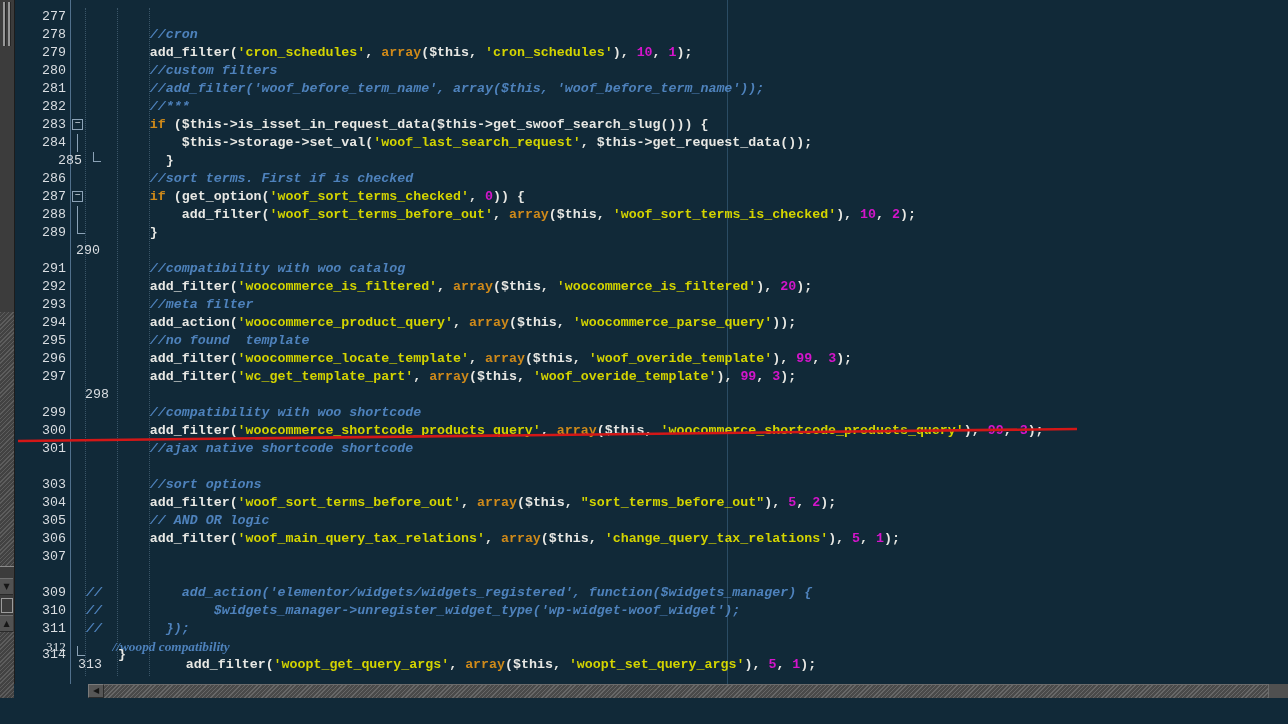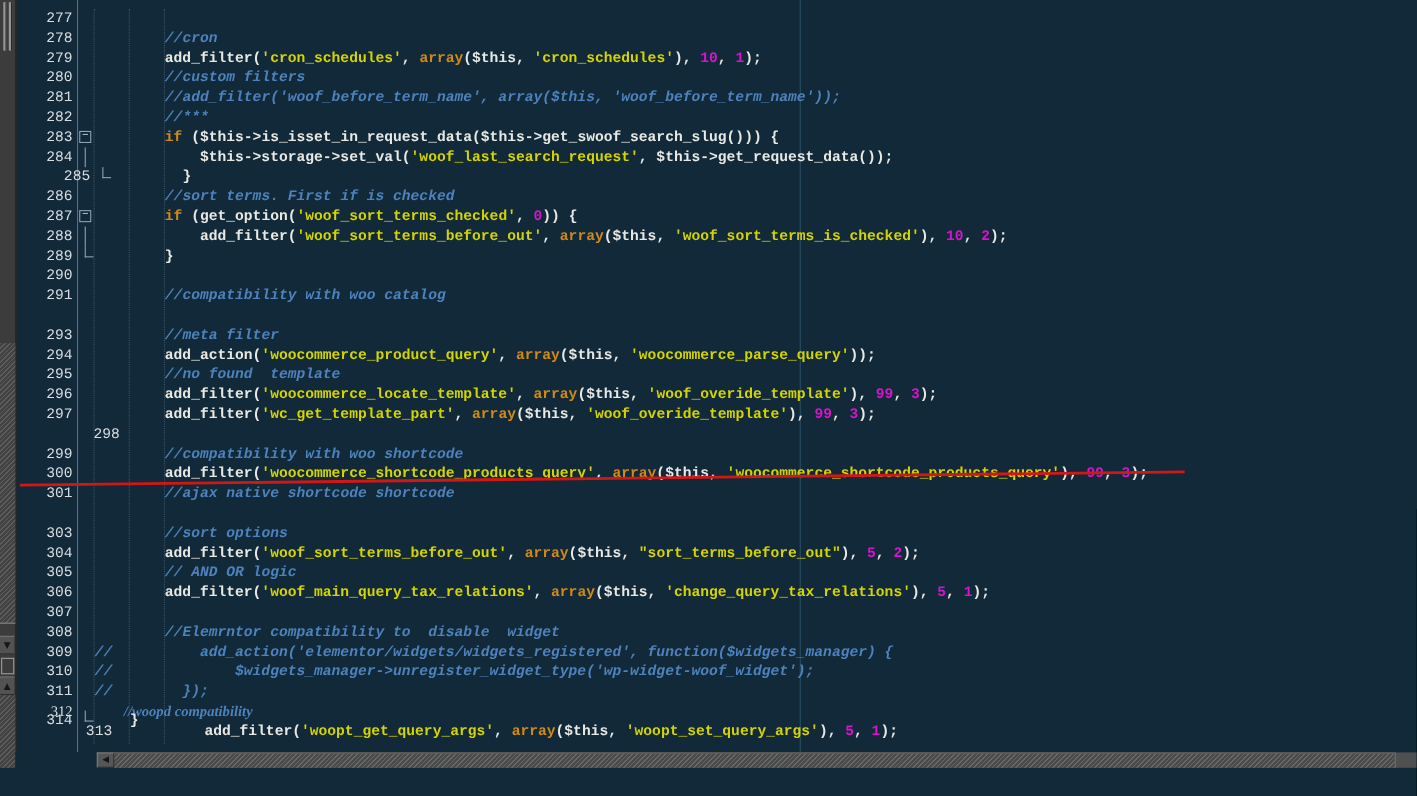--- a/index.html
+++ b/index.html
@@ -141,30 +141,35 @@
         </div>
         <pre class="code"><span class="tk-d">            add_filter(</span><span class="tk-s">'woof_sort_terms_before_out'</span><span class="tk-d">, </span><span class="tk-k">array</span><span class="tk-d">($this, </span><span class="tk-s">'woof_sort_terms_is_checked'</span><span class="tk-d">), </span><span class="tk-n">10</span><span class="tk-d">, </span><span class="tk-n">2</span><span class="tk-d">);</span></pre>
       </div>
       <div class="row" style="top: 224px;">
         <div class="ln">289</div>
         <div class="fold">
           <span class="foldend"></span>
         </div>
         <pre class="code"><span class="tk-d">        }</span></pre>
       </div>
-      <div class="row" style="top: 242px;">
+      <div class="row" style="top: 242px; margin-left: 34px;">
         <div class="ln">290</div>
         <div class="fold"></div>
         <pre class="code"></pre>
       </div>
       <div class="row" style="top: 260px;">
         <div class="ln">291</div>
         <div class="fold"></div>
         <pre class="code"><span class="tk-d">        </span><span class="tk-c">//compatibility with woo catalog</span></pre>
       </div>
+      <div class="row" style="top: 278px;">
+        <div class="ln">292</div>
+        <div class="fold"></div>
+        <pre class="code"><span class="tk-d">        add_filter(</span><span class="tk-s">'woocommerce_is_filtered'</span><span class="tk-d">, </span><span class="tk-k">array</span><span class="tk-d">($this, </span><span class="tk-s">'woocommerce_is_filtered'</span><span class="tk-d">), </span><span class="tk-n">20</span><span class="tk-d">);</span></pre>
+      </div>
       <div class="row" style="top: 296px;">
         <div class="ln">293</div>
         <div class="fold"></div>
         <pre class="code"><span class="tk-d">        </span><span class="tk-c">//meta filter</span></pre>
       </div>
       <div class="row" style="top: 314px;">
         <div class="ln">294</div>
         <div class="fold"></div>
         <pre class="code"><span class="tk-d">        add_action(</span><span class="tk-s">'woocommerce_product_query'</span><span class="tk-d">, </span><span class="tk-k">array</span><span class="tk-d">($this, </span><span class="tk-s">'woocommerce_parse_query'</span><span class="tk-d">));</span></pre>
       </div>
@@ -220,25 +225,20 @@
       </div>
       <div class="row" style="top: 530px;">
         <div class="ln">306</div>
         <div class="fold"></div>
         <pre class="code"><span class="tk-d">        add_filter(</span><span class="tk-s">'woof_main_query_tax_relations'</span><span class="tk-d">, </span><span class="tk-k">array</span><span class="tk-d">($this, </span><span class="tk-s">'change_query_tax_relations'</span><span class="tk-d">), </span><span class="tk-n">5</span><span class="tk-d">, </span><span class="tk-n">1</span><span class="tk-d">);</span></pre>
       </div>
       <div class="row" style="top: 548px;">
         <div class="ln">307</div>
         <div class="fold"></div>
         <pre class="code"></pre>
-      </div>
-      <div class="row" style="top: 566px;">
-        <div class="ln">308</div>
-        <div class="fold"></div>
-        <pre class="code"><span class="tk-d">        </span><span class="tk-c">//Elemrntor compatibility to  disable  widget</span></pre>
       </div>
       <div class="row" style="top: 584px;">
         <div class="ln">309</div>
         <div class="fold"></div>
         <pre class="code"><span class="tk-c">//          add_action('elementor/widgets/widgets_registered', function($widgets_manager) {</span></pre>
       </div>
       <div class="row" style="top: 602px;">
         <div class="ln">310</div>
         <div class="fold"></div>
         <pre class="code"><span class="tk-c">//              $widgets_manager-&gt;unregister_widget_type('wp-widget-woof_widget');</span></pre>

